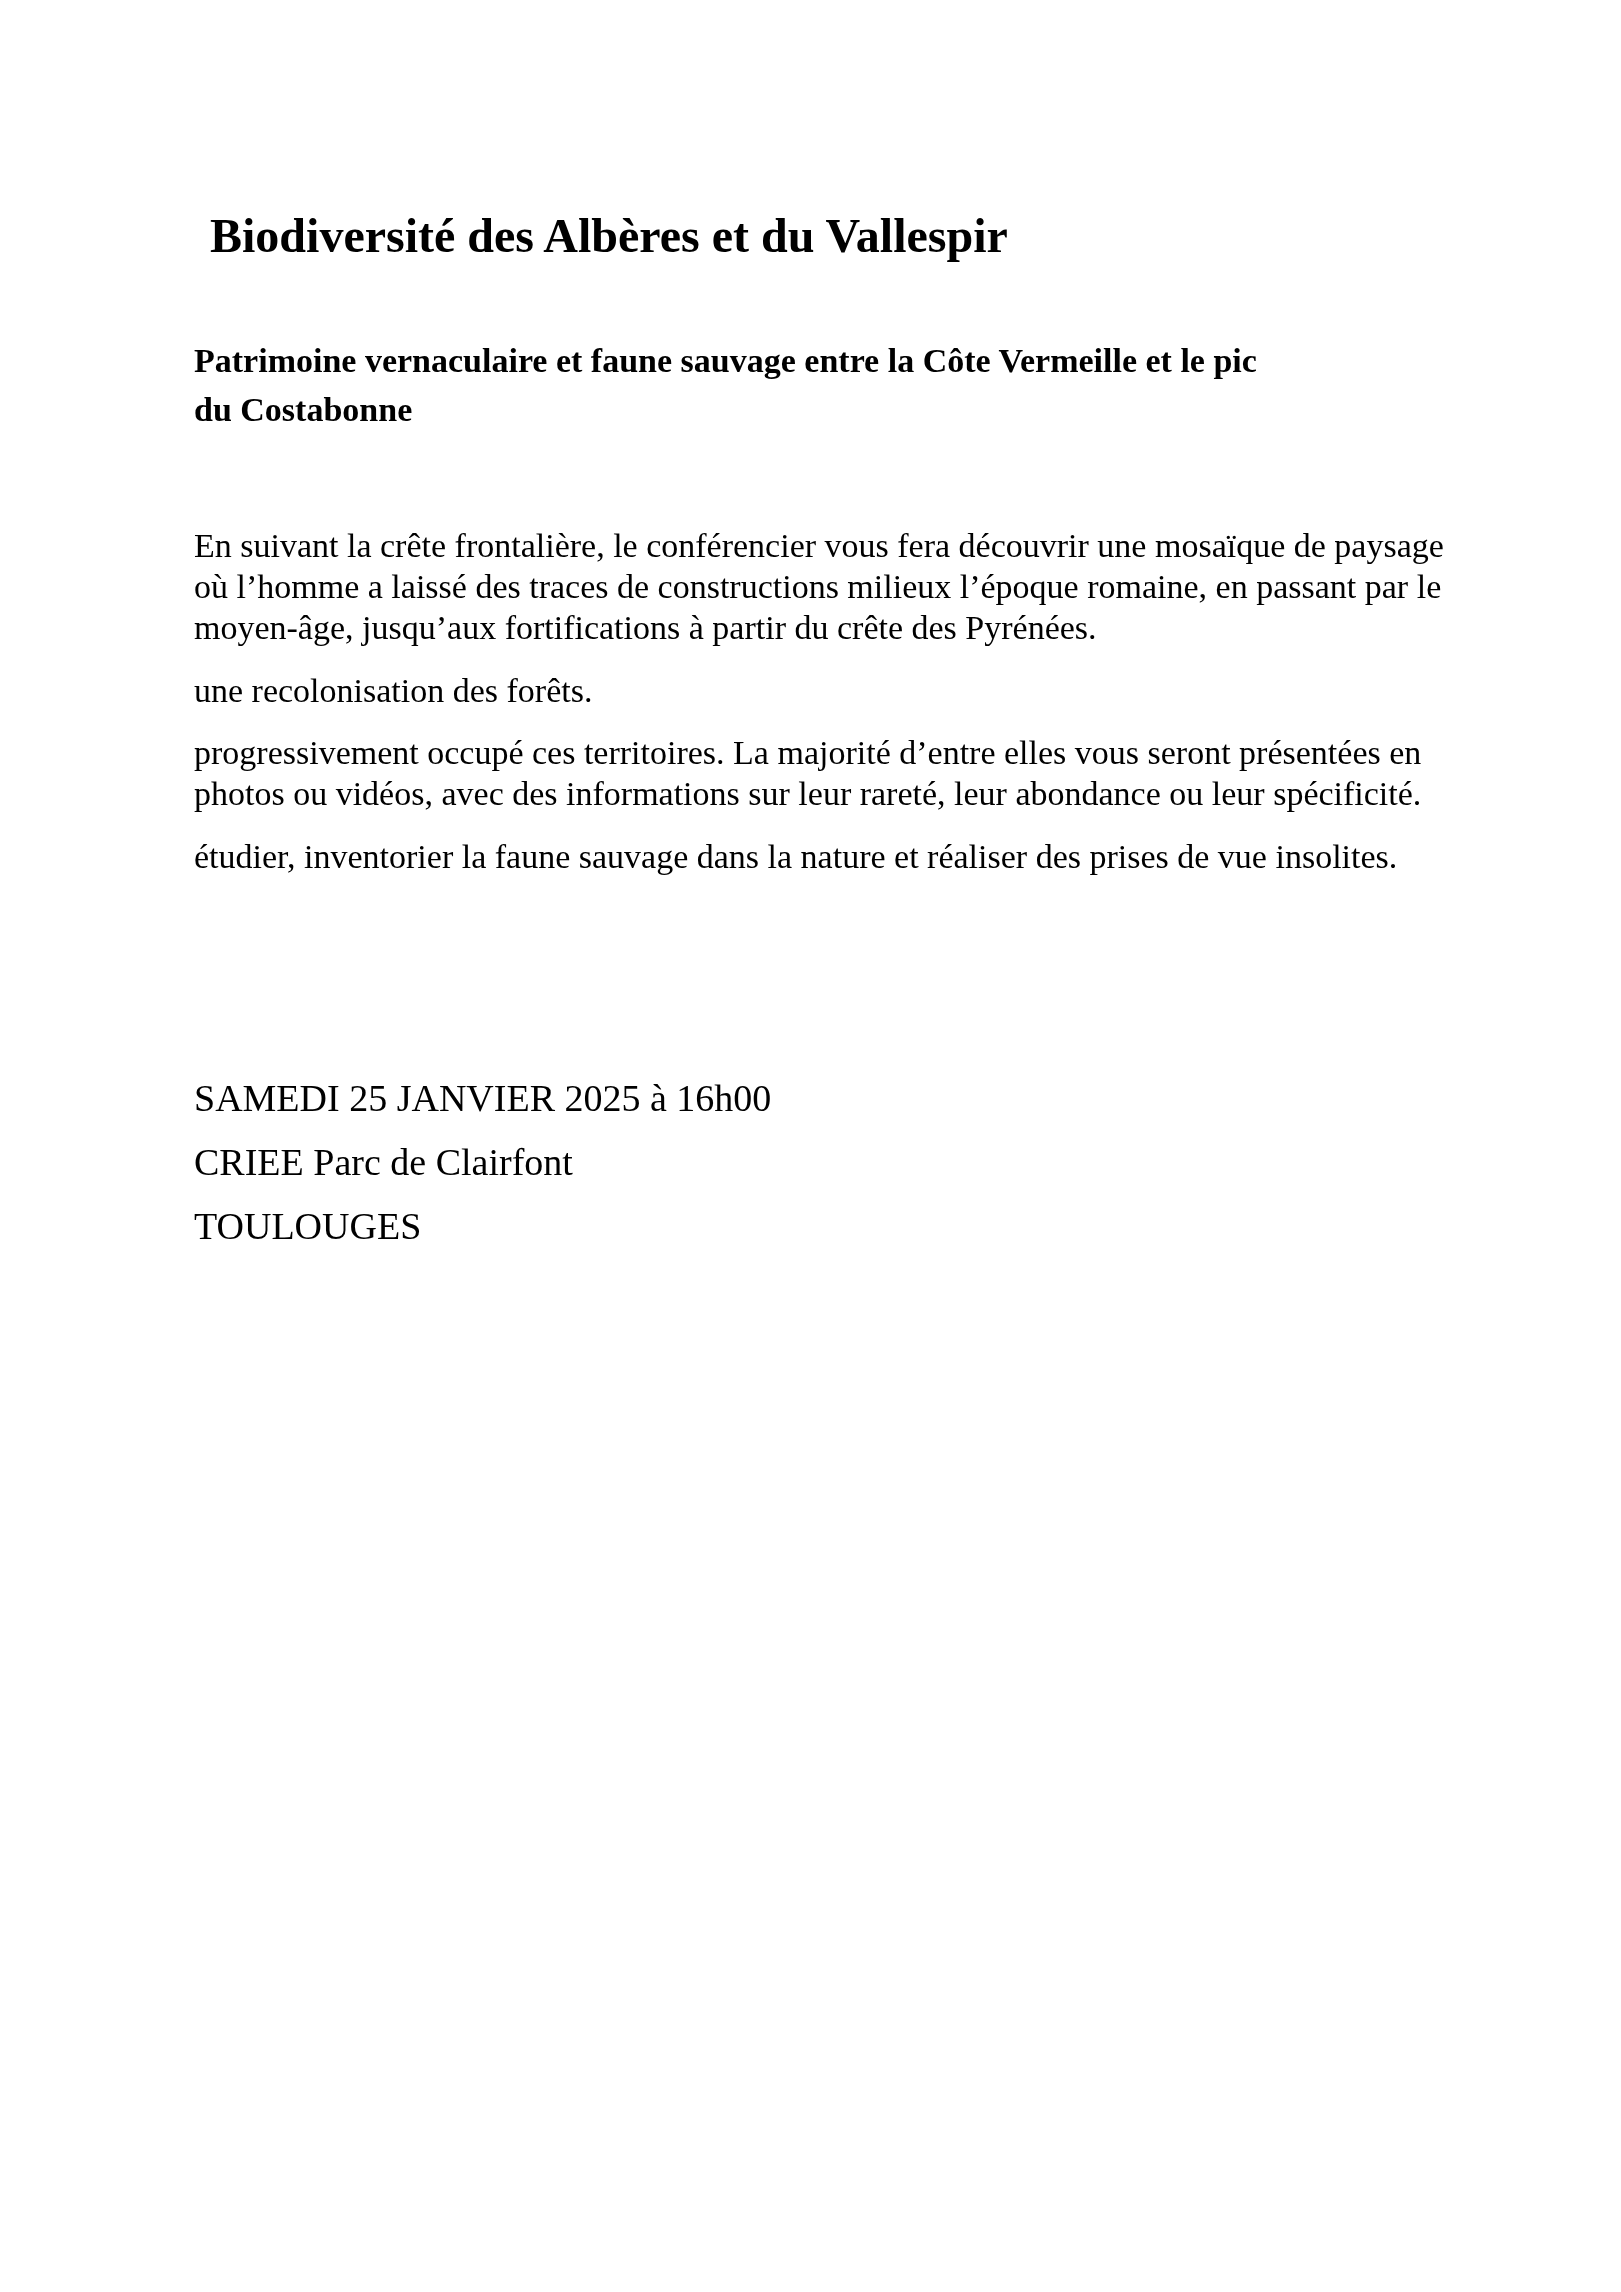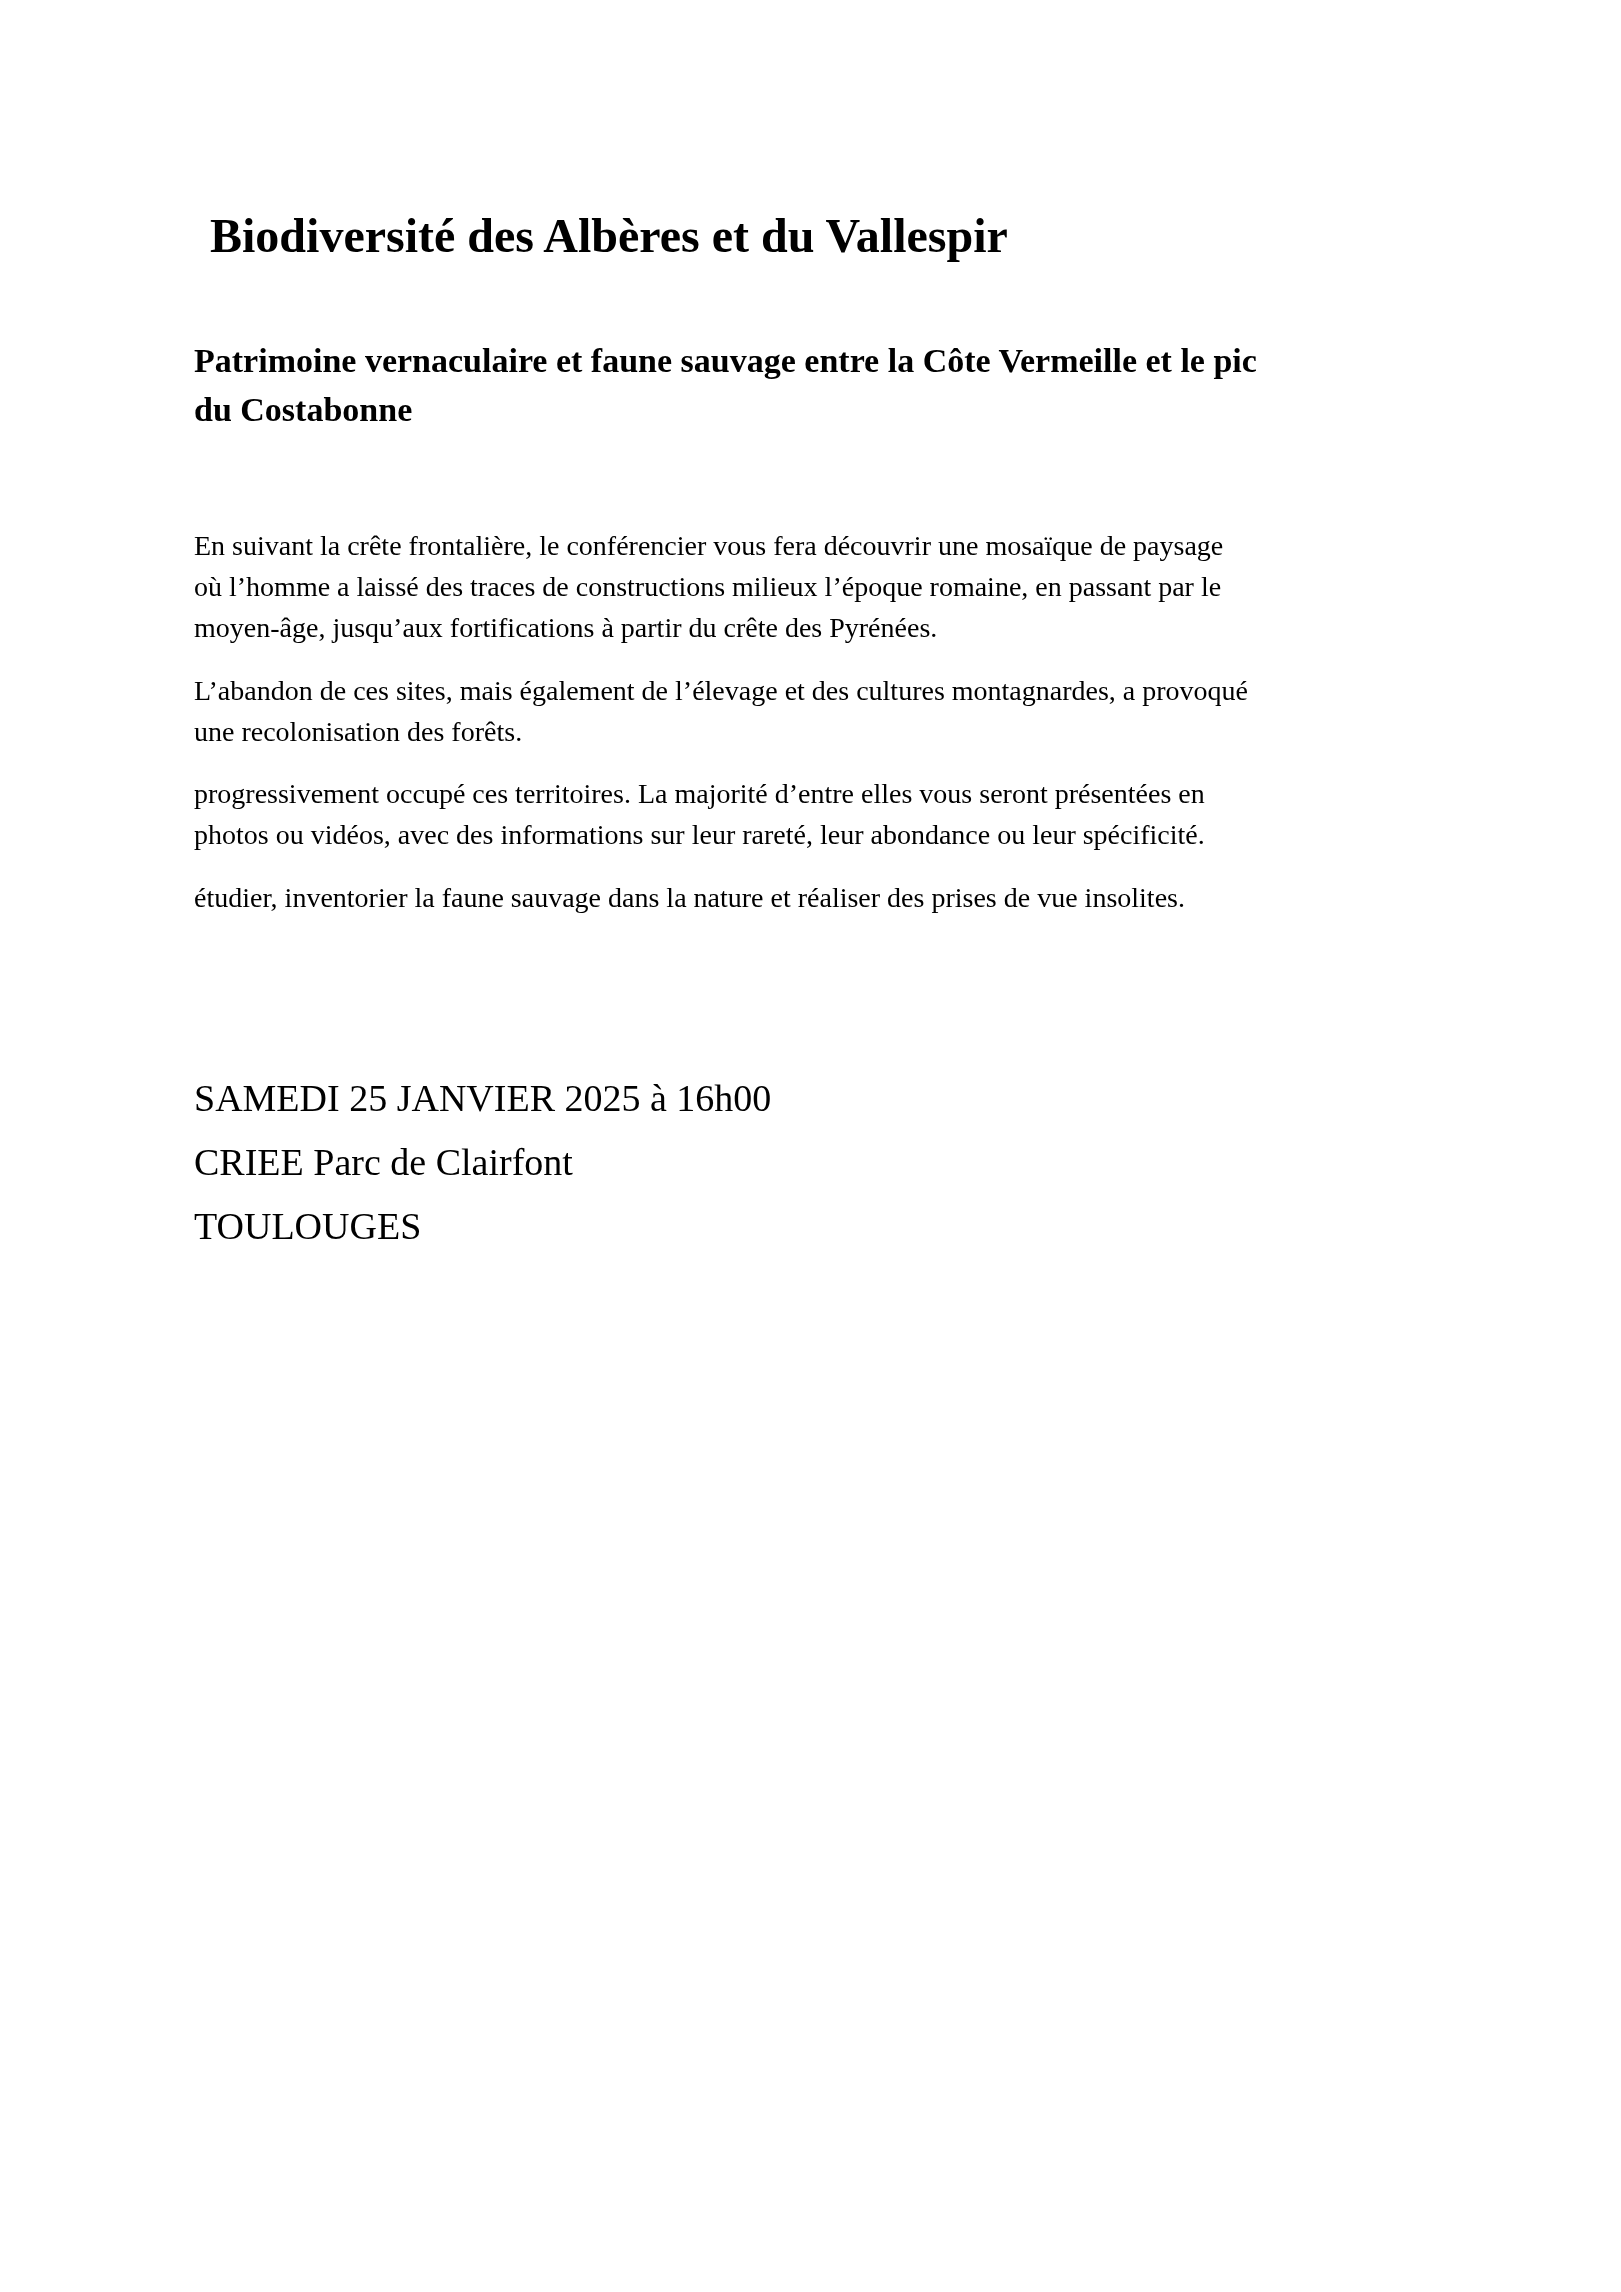--- a/index.html
+++ b/index.html
@@ -4,21 +4,21 @@
 <style>
   html, body { margin: 0; padding: 0; background: #ffffff; }
   body { width: 1621px; height: 2293px; position: relative; overflow: hidden;
          font-family: "Liberation Serif", "DejaVu Serif", serif; color: #000000; }
   .page { position: absolute; left: 194px; top: 0; width: 1264px; }
   .title { position: absolute; top: 192px; left: 0; margin: 16px;
            font-size: 48px; font-weight: bold; line-height: 55px; white-space: nowrap; }
   .subtitle { position: absolute; top: 336px; left: 0; margin: 0; width: 1245px;
               font-size: 34px; font-weight: bold; line-height: 49px; }
   .body { position: absolute; top: 525px; left: 0; width: 1264px; }
-  .body p { margin: 0 0 21.6px 0; font-size: 28px; line-height: 41px; }
+  .body p { margin: 0 0 21.6px 0; font-size: 34px; line-height: 41px; }
   .body p .ln { display: block; white-space: nowrap; }
   .event { position: absolute; top: 1078px; left: 0; }
   .event div { font-size: 38px; line-height: 41px; height: 64px; white-space: nowrap; }
 </style>
 </head>
 <body>
 
 <div class="page">
   <h1 class="title">Biodiversité des Albères et du Vallespir</h1>
 
@@ -27,21 +27,20 @@
     <span style="display:block">du Costabonne</span>
   </h2>
 
   <div class="body">
     <p>
       <span class="ln">En suivant la crête frontalière, le conférencier vous fera découvrir une mosaïque de paysage</span>
       <span class="ln">où l’homme a laissé des traces de constructions milieux l’époque romaine, en passant par le</span>
       <span class="ln">moyen-âge, jusqu’aux fortifications à partir du crête des Pyrénées.</span>
     </p>
     <p>
-      <span class="ln">L’abandon de ces sites, mais également de l’élevage et des cultures montagnardes, a provoqué</span>
       <span class="ln">une recolonisation des forêts.</span>
     </p>
     <p>
       <span class="ln">progressivement occupé ces territoires. La majorité d’entre elles vous seront présentées en</span>
       <span class="ln">photos ou vidéos, avec des informations sur leur rareté, leur abondance ou leur spécificité.</span>
     </p>
     <p>
       <span class="ln">étudier, inventorier la faune sauvage dans la nature et réaliser des prises de vue insolites.</span>
     </p>
   </div>

